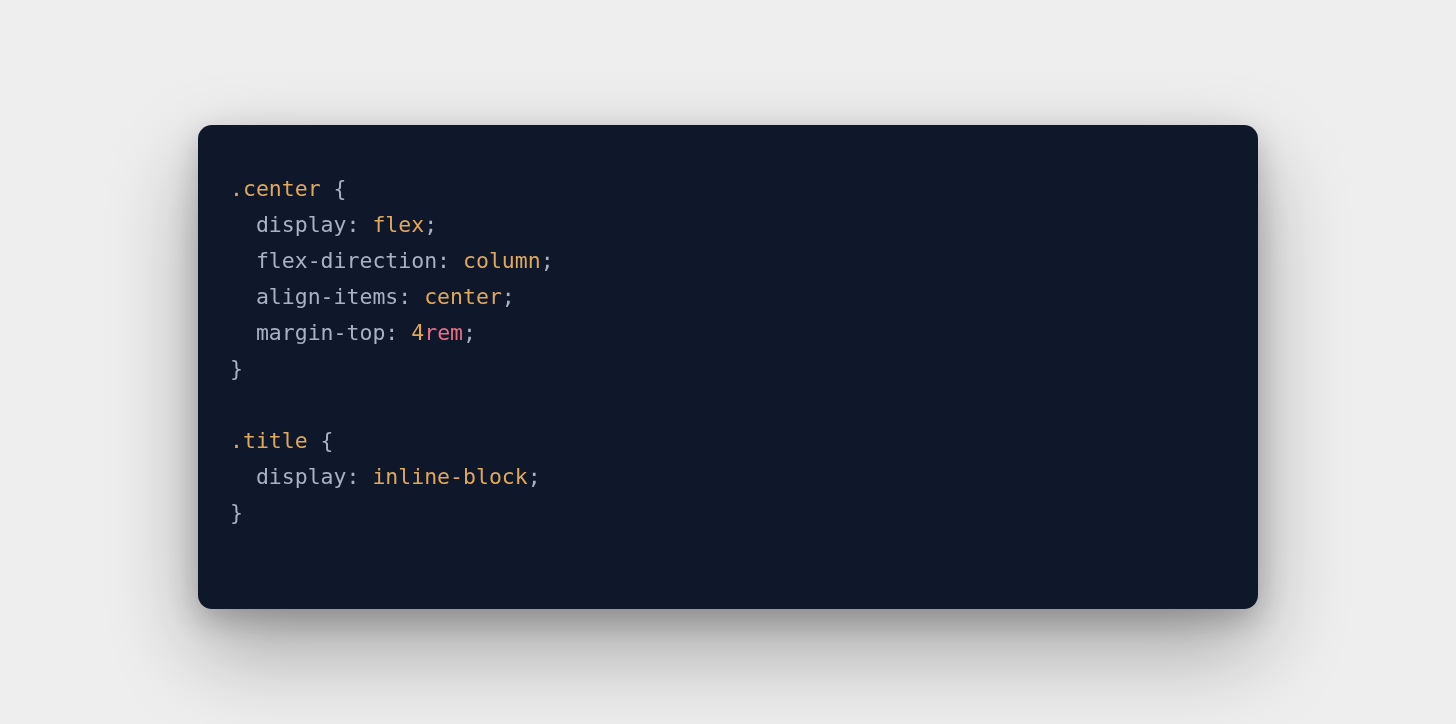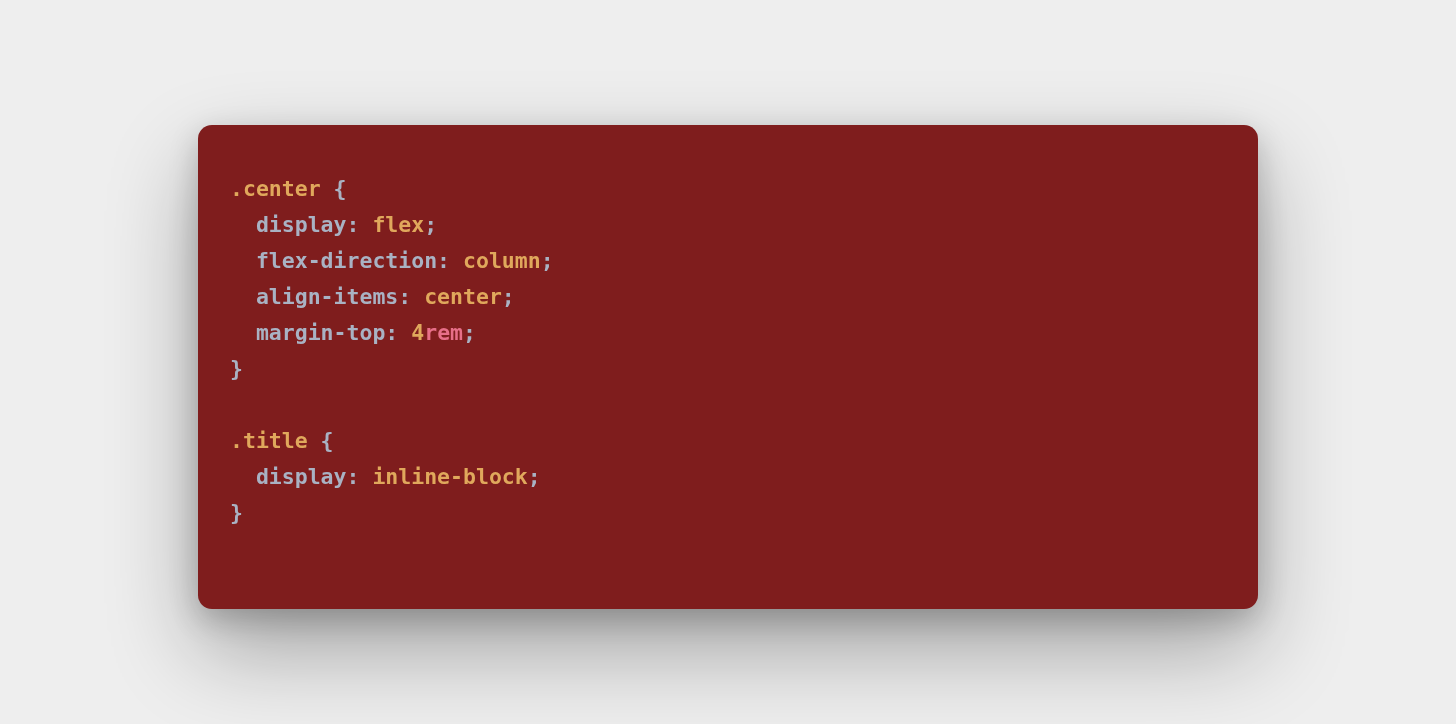--- a/index.html
+++ b/index.html
@@ -14,25 +14,24 @@
       background: #eeeeee;
       display: flex;
       align-items: flex-start;
       justify-content: center;
       padding-top: 125px;
       font-family: "SF Mono", "Menlo", "Monaco", "Consolas", monospace;
     }
 
     .code-card {
       width: 1060px;
-      background: #7f1d1d;
+      background: #0f172a;
       border-radius: 14px;
       padding: 46px 32px 78px 32px;
       box-shadow: 0 40px 90px rgba(0,0,0,0.32), 0 10px 30px rgba(0,0,0,0.20);
-      font-weight: bold;
     }
 
     .code-block {
       font-size: 21.5px;
       line-height: 36px;
       color: #a9b2c3;
       white-space: pre;
       font-family: "SF Mono", "Menlo", "Monaco", "Consolas", monospace;
     }
 

